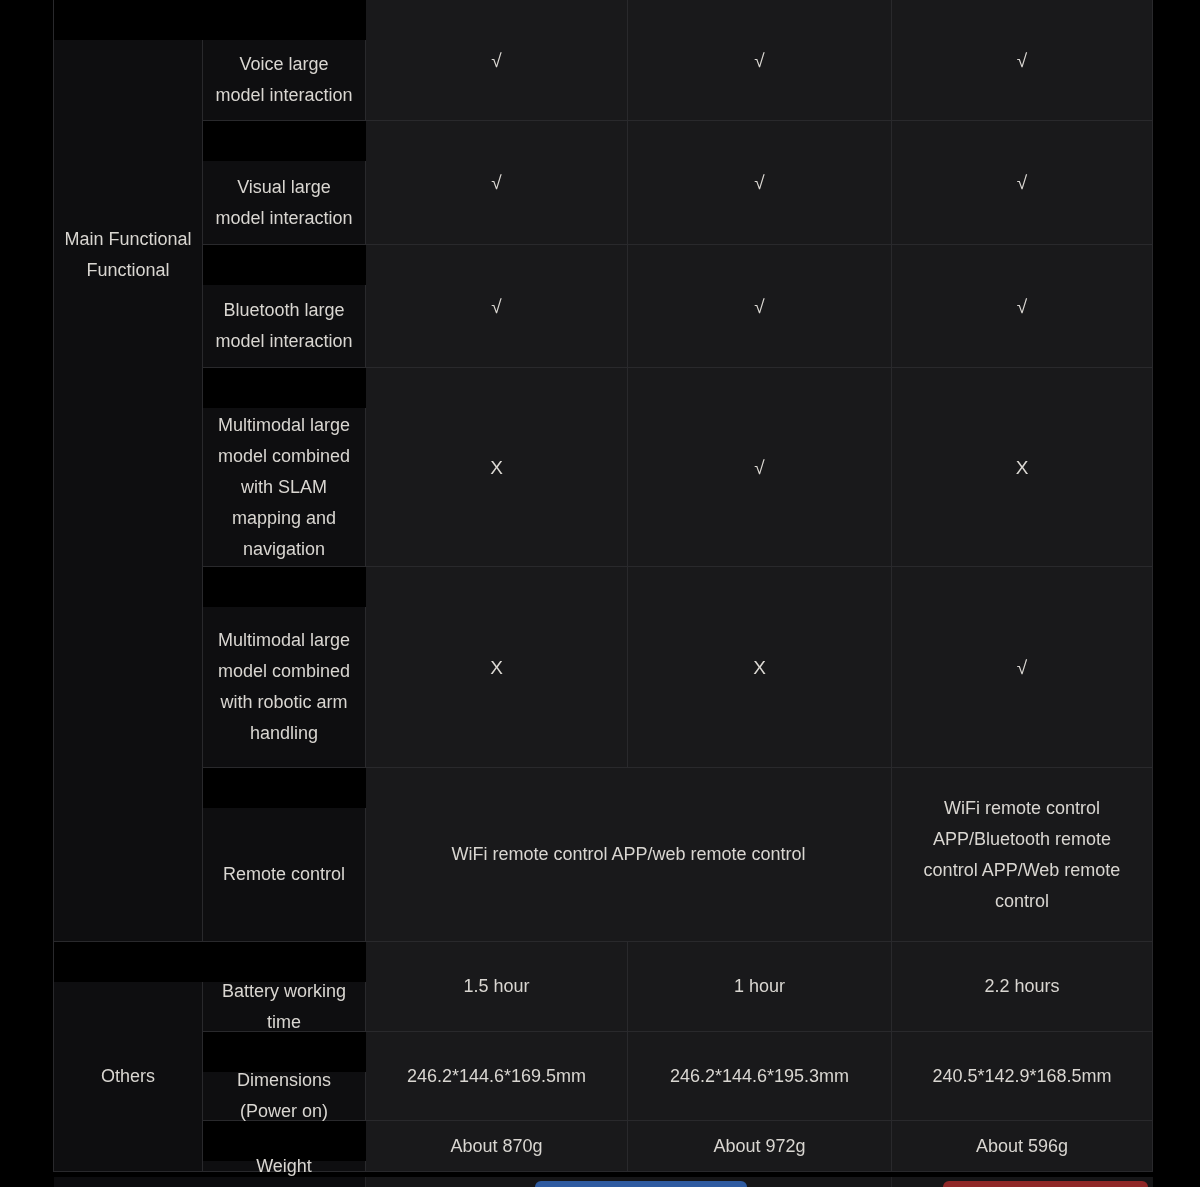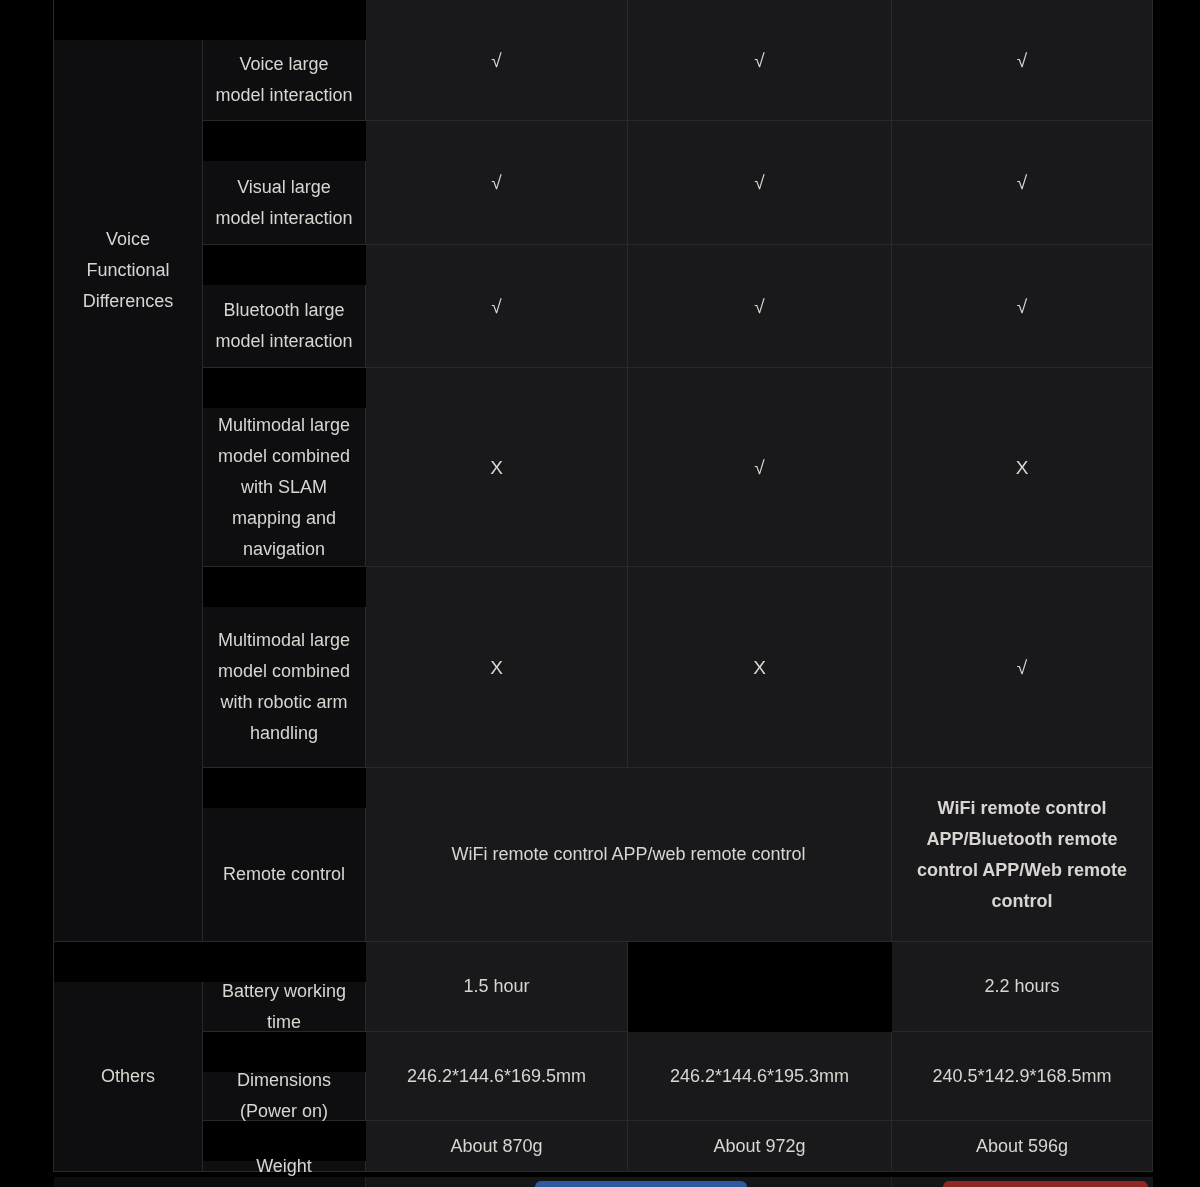--- a/index.html
+++ b/index.html
@@ -19,39 +19,39 @@
     border-right:1px solid #29292c;
     border-bottom:1px solid #29292c;
     display:flex;align-items:center;justify-content:center;
     text-align:center;font-size:18px;line-height:31px;
     padding:0 10px;
   }
   .label{background:#0e0e10;margin-top:40px;}
   .data{background:#19191b;}
   .group-top{align-items:flex-start;padding-top:184px;}
   .mark{font-size:19px;color:#dbd8d3;}
-  .wide-pad{padding:0 14px;font-weight:bold;}
+  .wide-pad{padding:0 14px;}
   
   .strip{position:absolute;left:54px;top:1177px;width:1099px;height:10px;}
   .strip-seg{position:absolute;top:0;height:10px;box-sizing:border-box;}
   .strip-labels{left:0;width:312px;background:#0c0c0e;border-right:1px solid #232326;}
   .strip-mid{left:312px;width:526px;background:#161618;border-right:1px solid #232326;}
   .strip-right{left:838px;width:261px;background:#161618;}
   .peek-btn{position:absolute;height:7px;border-radius:6px 6px 0 0;}
   .peek-blue{left:535px;top:1181px;width:212px;background:#2e5aa0;}
   .peek-red{left:943px;top:1181px;width:205px;background:#8f2727;}
 </style>
 </head>
 <body>
 
 <div class="page">
 
   <div class="grid">
 
-    <div class="c label group-top" style="grid-area:1/1/7/2">Voice Functional Differences</div>
+    <div class="c label group-top" style="grid-area:1/1/7/2">Main Functional Functional</div>
     <div class="c label" style="grid-area:7/1/10/2">Others</div>
 
     <div class="c label" style="grid-area:1/2">Voice large model interaction</div>
     <div class="c label" style="grid-area:2/2">Visual large model interaction</div>
     <div class="c label" style="grid-area:3/2">Bluetooth large model interaction</div>
     <div class="c label" style="grid-area:5/2">Multimodal large model combined with robotic arm handling</div>
     <div class="c label" style="grid-area:4/2">Multimodal large model combined with SLAM mapping and navigation</div>
     <div class="c label" style="grid-area:7/2">Battery working time</div>
     <div class="c label" style="grid-area:6/2">Remote control</div>
     <div class="c label" style="grid-area:8/2">Dimensions (Power on)</div>
@@ -104,20 +104,21 @@
         <span class="mark">X</span>
       </div>
     <div class="c data" style="grid-area:5/5">
         <span class="mark">√</span>
       </div>
 
     <div class="c data" style="grid-area:6/3/7/5">WiFi remote control APP/web remote control</div>
     <div class="c data wide-pad" style="grid-area:6/5">WiFi remote control APP/Bluetooth remote control APP/Web remote control</div>
 
     <div class="c data" style="grid-area:7/3">1.5 hour</div>
+    <div class="c data" style="grid-area:7/4">1 hour</div>
     <div class="c data" style="grid-area:7/5">2.2 hours</div>
 
     <div class="c data" style="grid-area:8/3">246.2*144.6*169.5mm</div>
     <div class="c data" style="grid-area:8/4">246.2*144.6*195.3mm</div>
     <div class="c data" style="grid-area:8/5">240.5*142.9*168.5mm</div>
 
     <div class="c data" style="grid-area:9/3">About 870g</div>
     <div class="c data" style="grid-area:9/4">About 972g</div>
     <div class="c data" style="grid-area:9/5">About 596g</div>
 

